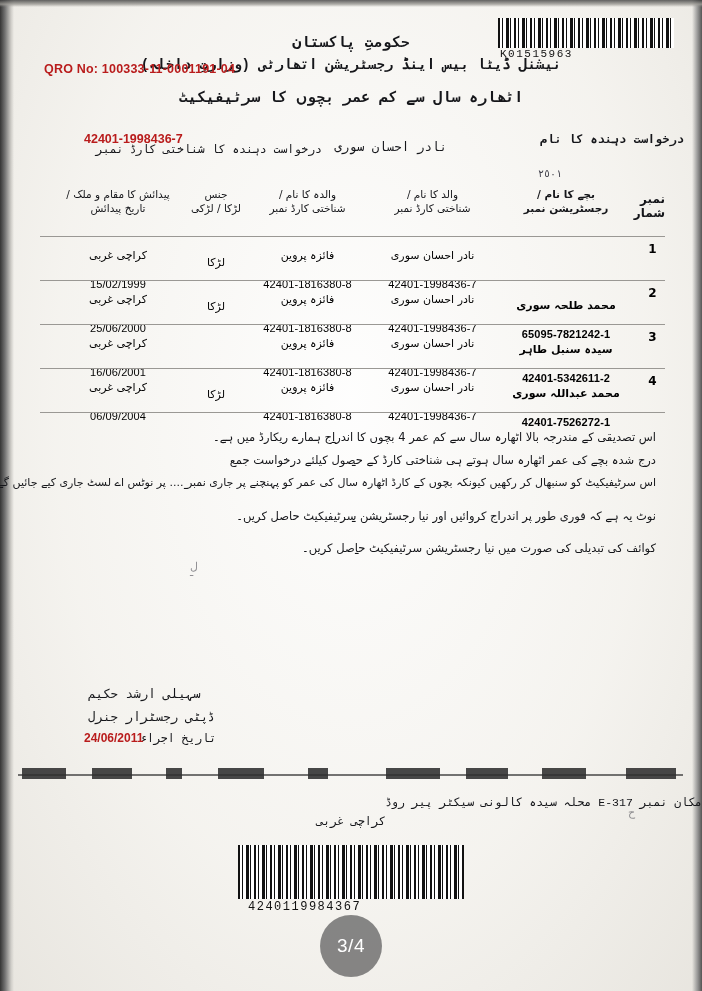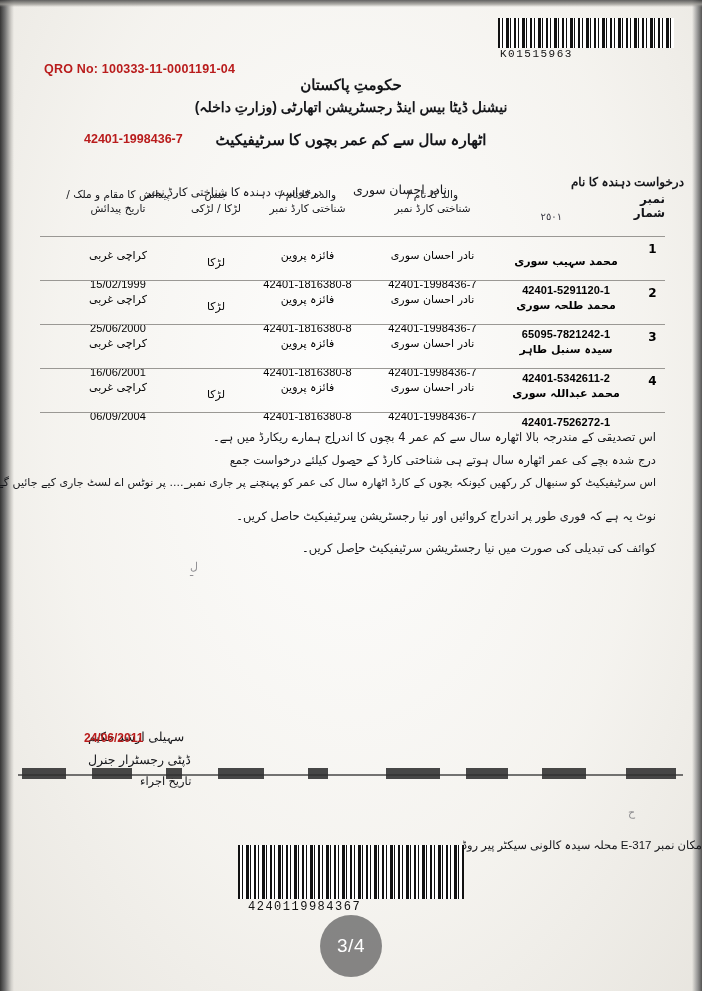--- a/index.html
+++ b/index.html
@@ -37,25 +37,24 @@
     opacity: .85;
   }
   .scan-edge-top {
     position: absolute; left: 0; top: 0; width: 702px; height: 7px;
     background: linear-gradient(to bottom, #3d3d3d 0%, #9c9a95 60%, rgba(255,255,255,0) 100%);
     opacity: .8;
   }
 
   
   .urdu {
-    font-family: Liberation Sans, sans-serif;
+    font-family: Liberation Mono, monospace;
     direction: rtl;
     color: #15161a;
     white-space: nowrap;
-    margin-top: 43px;
   }
   .lat {
     font-family: Liberation Sans, sans-serif;
     color: #b91c1c;
     white-space: nowrap;
   }
   .abs { position: absolute; }
 
   
   .barcode {
@@ -220,38 +219,36 @@
   <div class="abs urdu" id="applicant-label">درخواست دہندہ کا نام</div>
   <div class="abs urdu" id="applicant-name">نادر احسان سوری</div>
   <div class="abs urdu" id="cnic-label">درخواست دہندہ کا شناختی کارڈ نمبر</div>
   <div class="abs lat" id="cnic-value">42401-1998436-7</div>
   <div class="abs urdu" id="page-marker">٢٥٠١</div>
 
   <div id="tbl">
 
     <div class="thead">
       <div class="th c-sr" style="padding-top:10px;">نمبر شمار</div>
+      <div class="th c-reg" style="padding-top:5px;">بچے کا نام /
+رجسٹریشن نمبر</div>
       <div class="th c-fat" style="padding-top:5px;">والد کا نام /
 شناختی کارڈ نمبر</div>
       <div class="th c-mot" style="padding-top:5px;">والدہ کا نام /
 شناختی کارڈ نمبر</div>
       <div class="th c-sex" style="padding-top:5px;">جنس
 لڑکا / لڑکی</div>
       <div class="th c-dob" style="padding-top:5px;">پیدائش کا مقام و ملک /
 تاریخ پیدائش</div>
     </div>
 
     <div class="rowline" style="top:54px;"></div>
 
     <div class="trow" style="height:44px;">
       <div class="cell c-sr">1</div>
-      <div class="cell c-reg">
-        <span class="u">محمد سہیب سوری</span>
-        <span class="n">42401-5291120-1</span>
-      </div>
       <div class="cell c-fat">
         <span class="u">نادر احسان سوری</span>
         <span class="n">42401-1998436-7</span>
       </div>
       <div class="cell c-mot">
         <span class="u">فائزہ پروین</span>
         <span class="n">42401-1816380-8</span>
       </div>
       <div class="cell c-sex">
         <span class="u">لڑکا</span>

